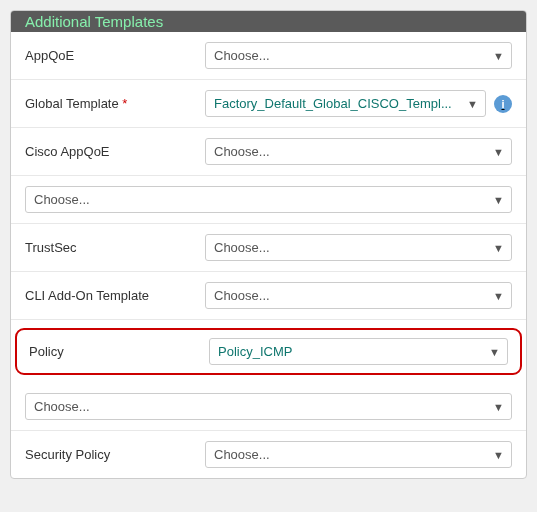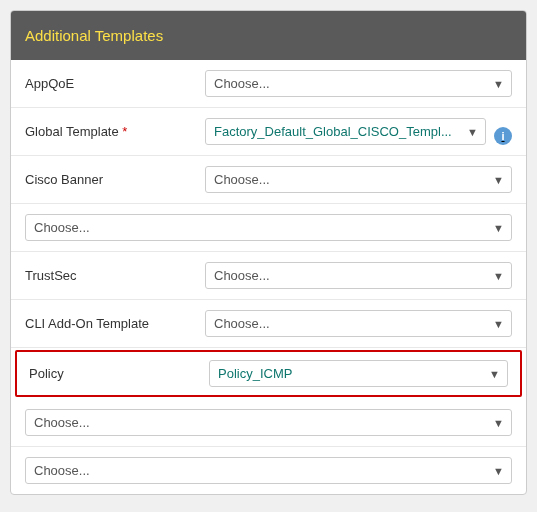--- a/index.html
+++ b/index.html
@@ -21,22 +21,22 @@
     .panel {
       width: 517px;
       background: #ffffff;
       border: 1px solid #cccccc;
       border-radius: 4px;
       overflow: hidden;
     }
 
     .panel-header {
       background: #5a5a5a;
-      color: #fde047;
-      padding: 16px 14px;
+      color: #86efac;
+      padding: 2px 14px;
       font-size: 15px;
       font-weight: 500;
     }
 
     .panel-body {
       padding: 0;
     }
 
     .form-row {
       display: flex;
@@ -45,39 +45,39 @@
       border-bottom: 1px solid #e8e8e8;
       min-height: 46px;
     }
 
     .form-row:last-child {
       border-bottom: none;
     }
 
     .form-row.highlighted {
       border: 2px solid #cc0000;
-      margin: 2px 4px;
-      border-radius: 2px;
+      margin: 8px 4px;
+      border-radius: 9px;
       padding: 8px 12px;
     }
 
     .form-label {
       width: 180px;
       flex-shrink: 0;
       color: #333333;
       font-size: 13px;
     }
 
     .form-label .required {
       color: #cc0000;
     }
 
     .form-control-wrapper {
       display: flex;
-      align-items: flex-end;
+      align-items: center;
       flex: 1;
       gap: 8px;
       text-decoration: underline;
     }
 
     .select-wrapper {
       position: relative;
       flex: 1;
     }
 
@@ -138,21 +138,21 @@
         </div>
       </div>
       <div class="form-row">
         <div class="form-label">Global Template<span class="required"> *</span></div>
         <div class="form-control-wrapper">
           <div class="select-wrapper"><select class="select-control has-value"><option value="Factory_Default_Global_CISCO_Templ...">Factory_Default_Global_CISCO_Templ...</option></select><span class="select-arrow">▼</span></div>
           <div class="info-icon">i</div>
         </div>
       </div>
       <div class="form-row">
-        <div class="form-label">Cisco Banner</div>
+        <div class="form-label">Cisco AppQoE</div>
         <div class="form-control-wrapper">
           <div class="select-wrapper"><select class="select-control"><option value="">Choose...</option></select><span class="select-arrow">▼</span></div>
         </div>
       </div>
       <div class="form-row">
         <div class="form-control-wrapper">
           <div class="select-wrapper"><select class="select-control"><option value="">Choose...</option></select><span class="select-arrow">▼</span></div>
         </div>
       </div>
       <div class="form-row">
@@ -172,18 +172,19 @@
         <div class="form-control-wrapper">
           <div class="select-wrapper"><select class="select-control has-value"><option value="Policy_ICMP">Policy_ICMP</option></select><span class="select-arrow">▼</span></div>
         </div>
       </div>
       <div class="form-row">
         <div class="form-control-wrapper">
           <div class="select-wrapper"><select class="select-control"><option value="">Choose...</option></select><span class="select-arrow">▼</span></div>
         </div>
       </div>
       <div class="form-row">
+        <div class="form-label">Security Policy</div>
         <div class="form-control-wrapper">
           <div class="select-wrapper"><select class="select-control"><option value="">Choose...</option></select><span class="select-arrow">▼</span></div>
         </div>
       </div>
     </div>
 </div>
 
 </body></html>

